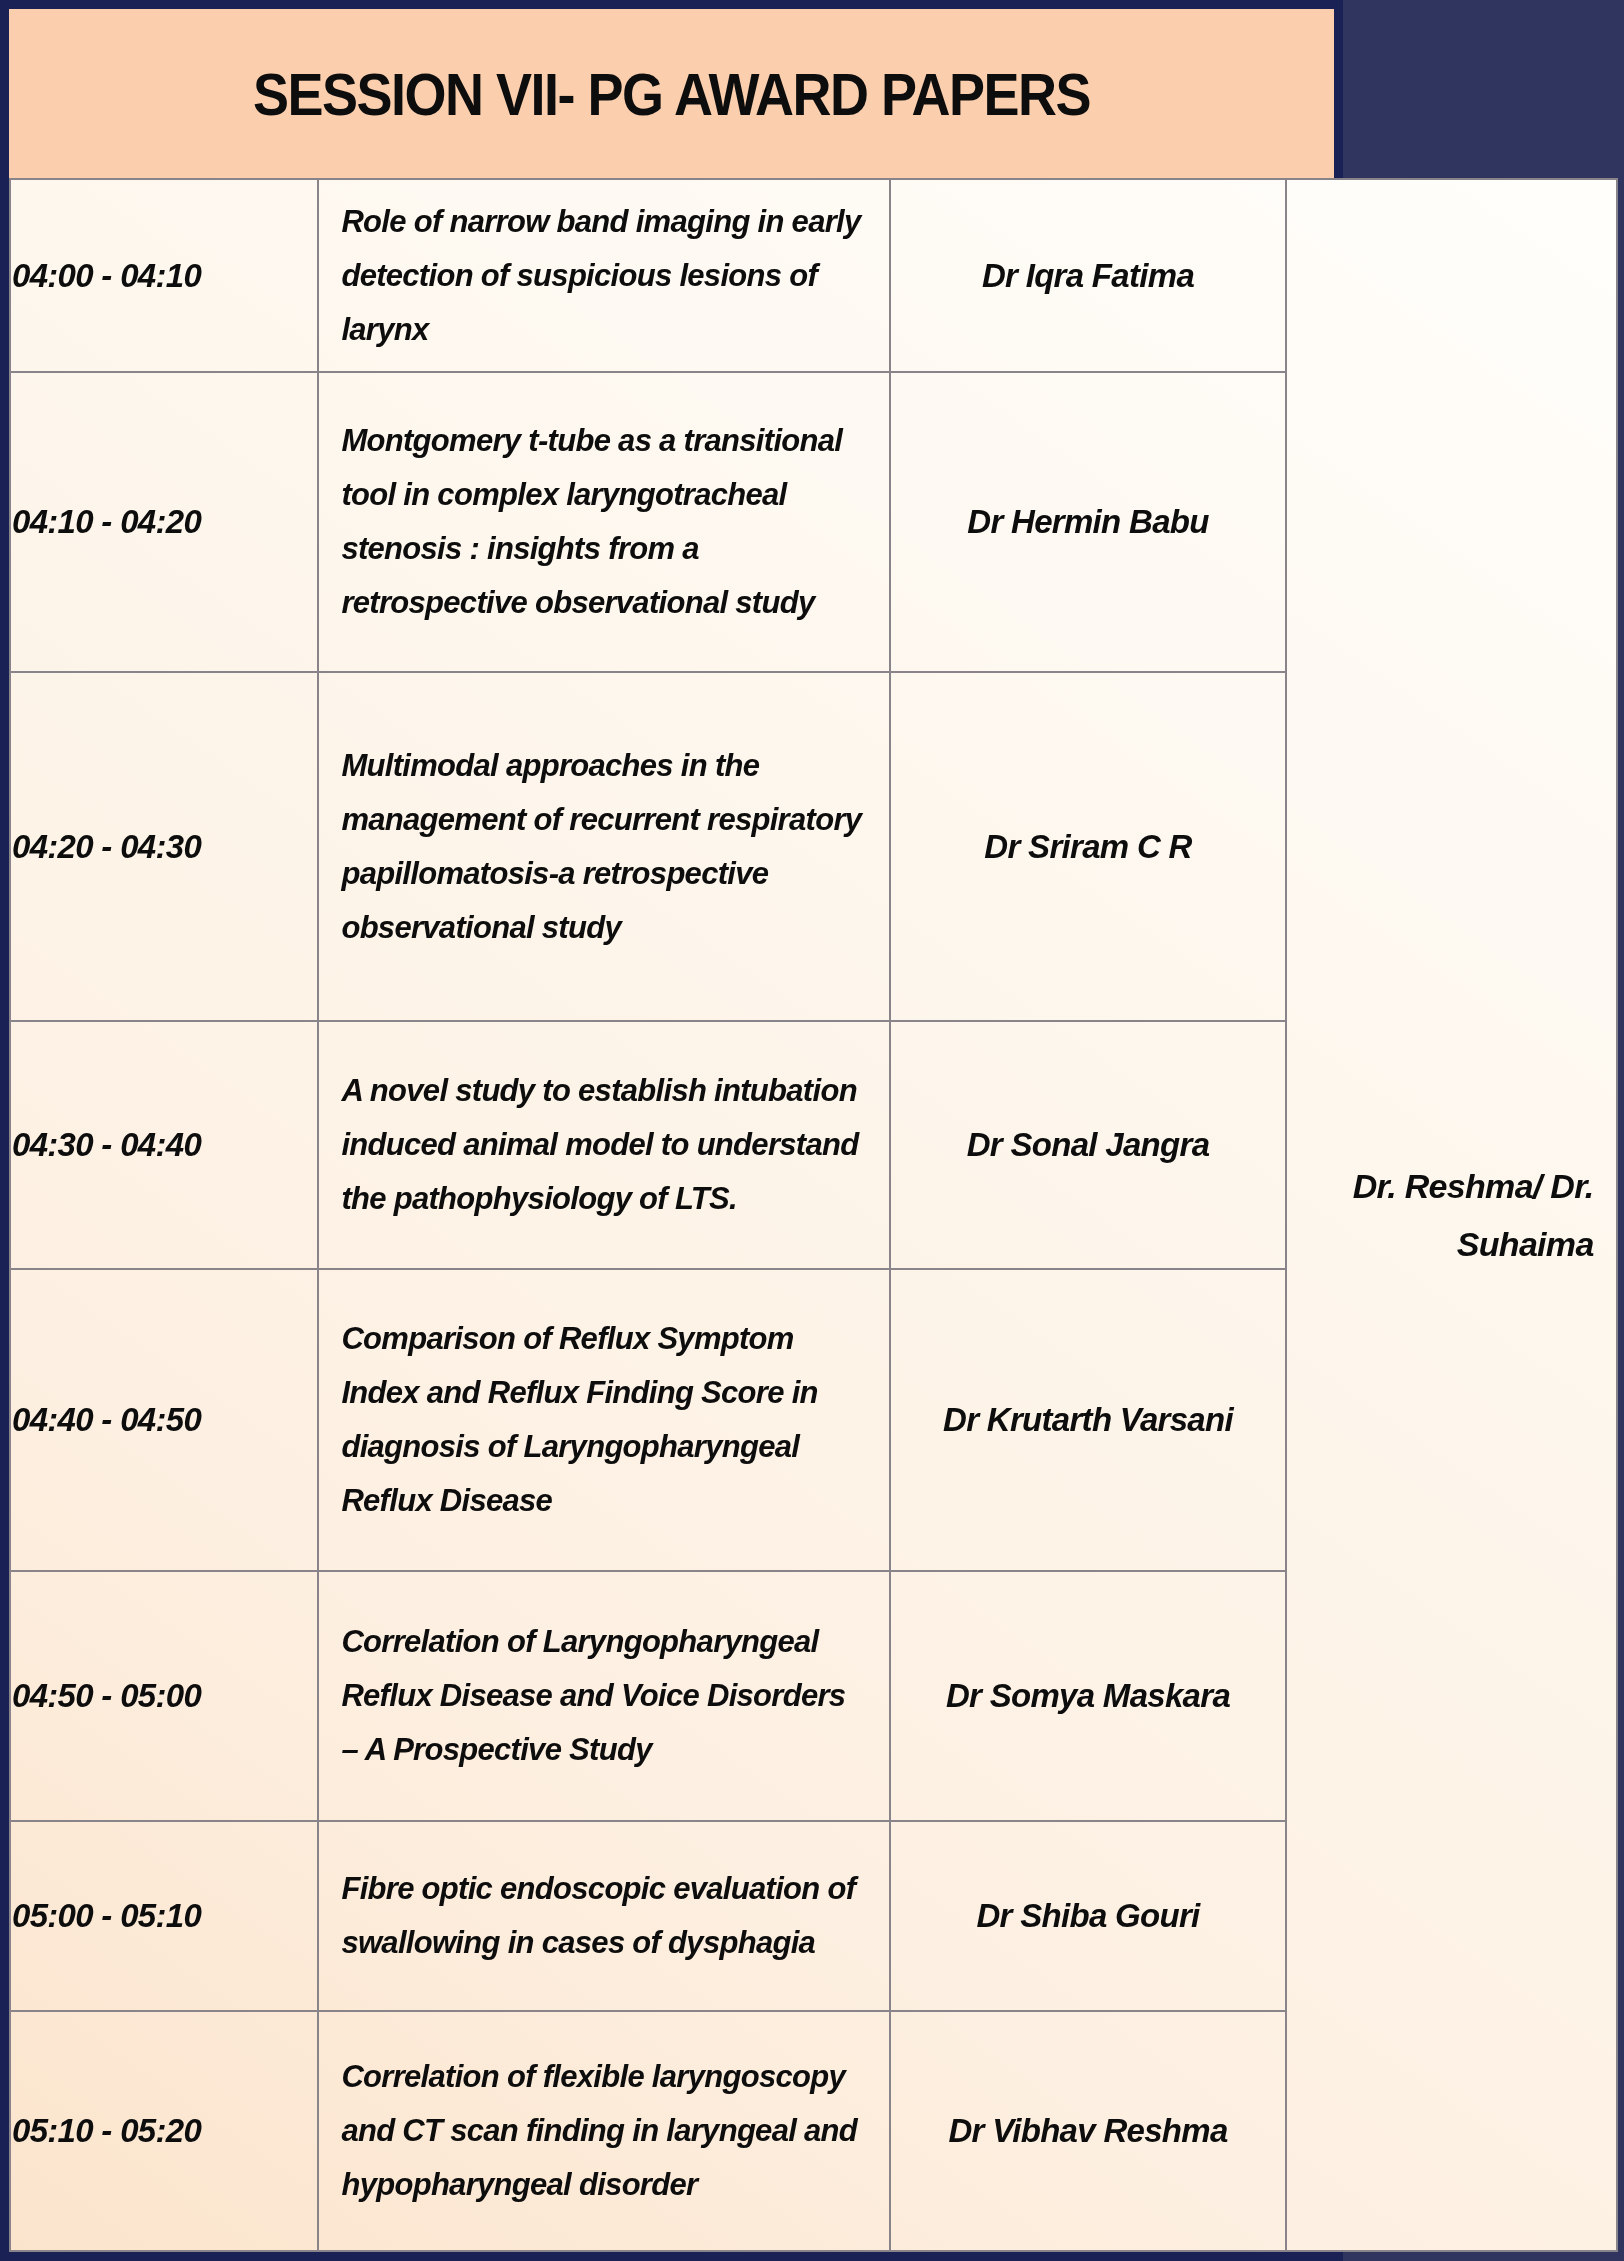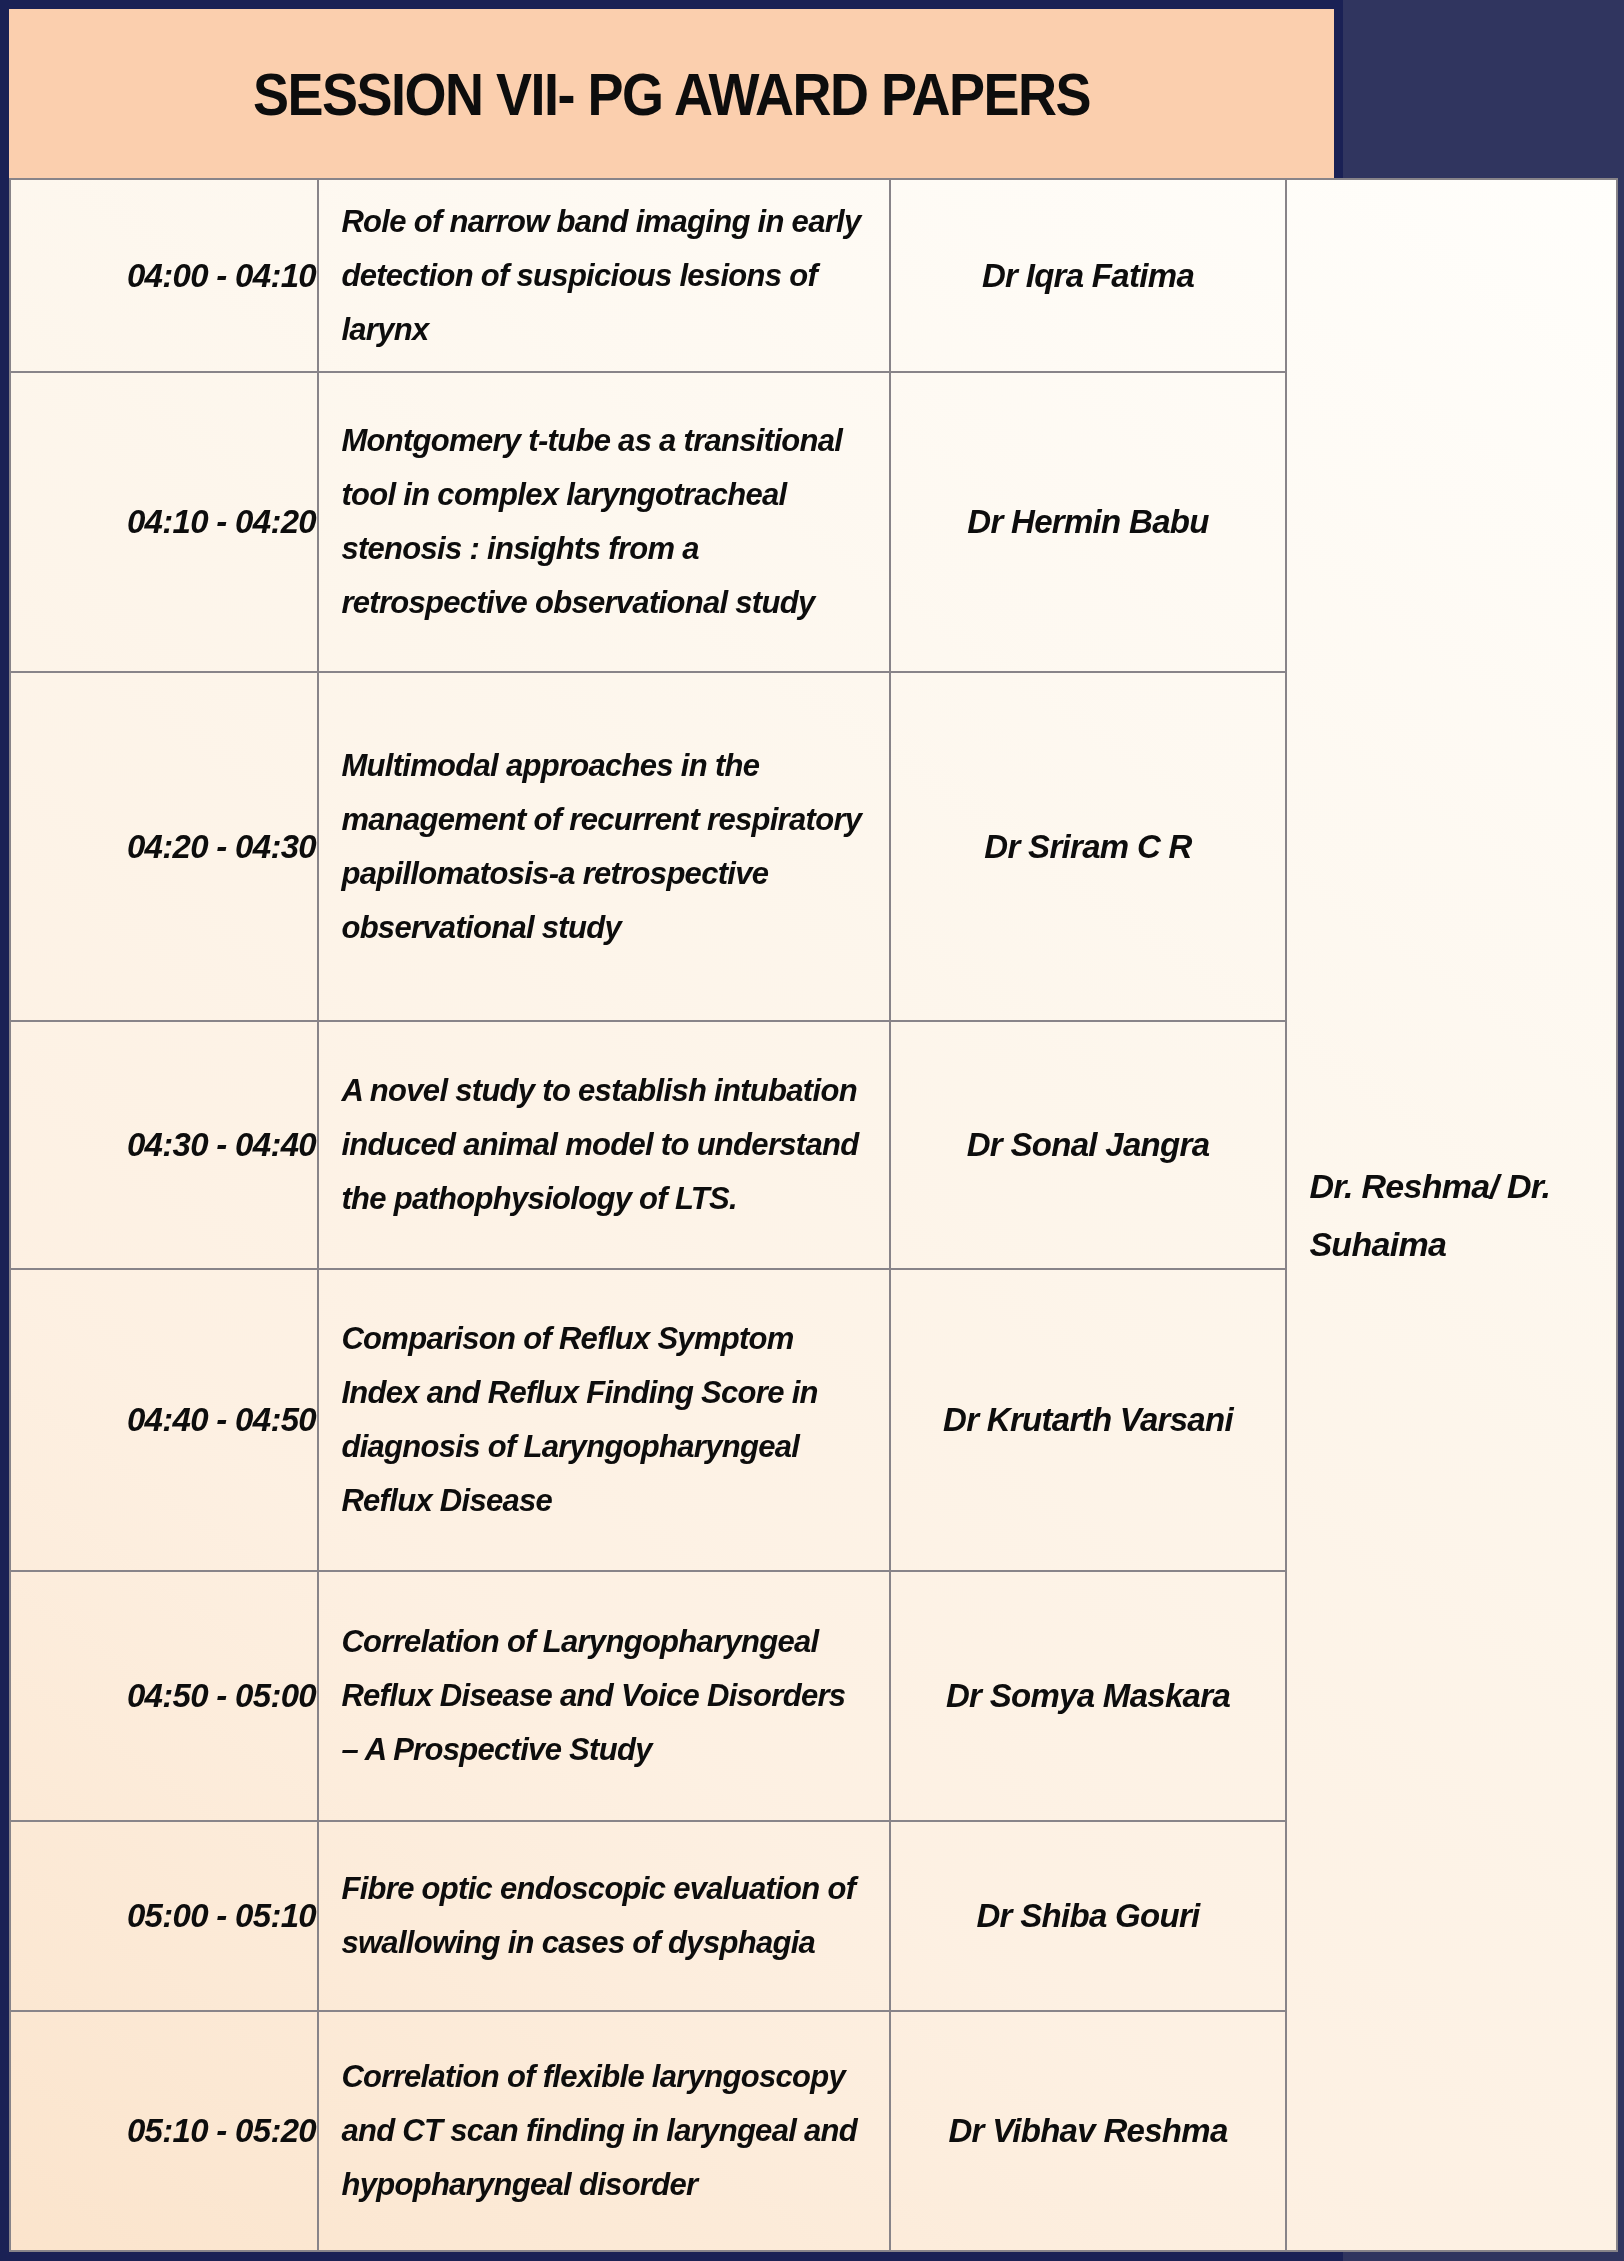--- a/index.html
+++ b/index.html
@@ -60,21 +60,21 @@
   tr:nth-child(1) { height: 193px; }
   tr:nth-child(2) { height: 300px; }
   tr:nth-child(3) { height: 349px; }
   tr:nth-child(4) { height: 248px; }
   tr:nth-child(5) { height: 302px; }
   tr:nth-child(6) { height: 250px; }
   tr:nth-child(7) { height: 190px; margin-top: 12px; }
   tr:nth-child(8) { height: auto;  }
 
   .time-cell {
-    text-align: right;
+    text-align: left;
     font-weight: bold;
     font-size: 33px;
     letter-spacing: -0.7px;
   }
   .title-cell {
     padding: 7.5px 27px 7.5px 22.4px;
   }
   .title-text {
     font-weight: bold;
     font-size: 31px;
@@ -84,21 +84,21 @@
   .presenter-cell {
     text-align: center;
     padding: 0 10.5px;
   }
   .presenter-text {
     font-weight: bold;
     font-size: 33px;
     letter-spacing: -0.7px;
   }
   .chair-cell {
-    text-align: left;
+    text-align: right;
     padding: 0 22.4px;
   }
   .chair-text {
     font-weight: bold;
     font-size: 34px;
     letter-spacing: -0.7px;
     line-height: 58px;
   }
 </style>
 </head>

